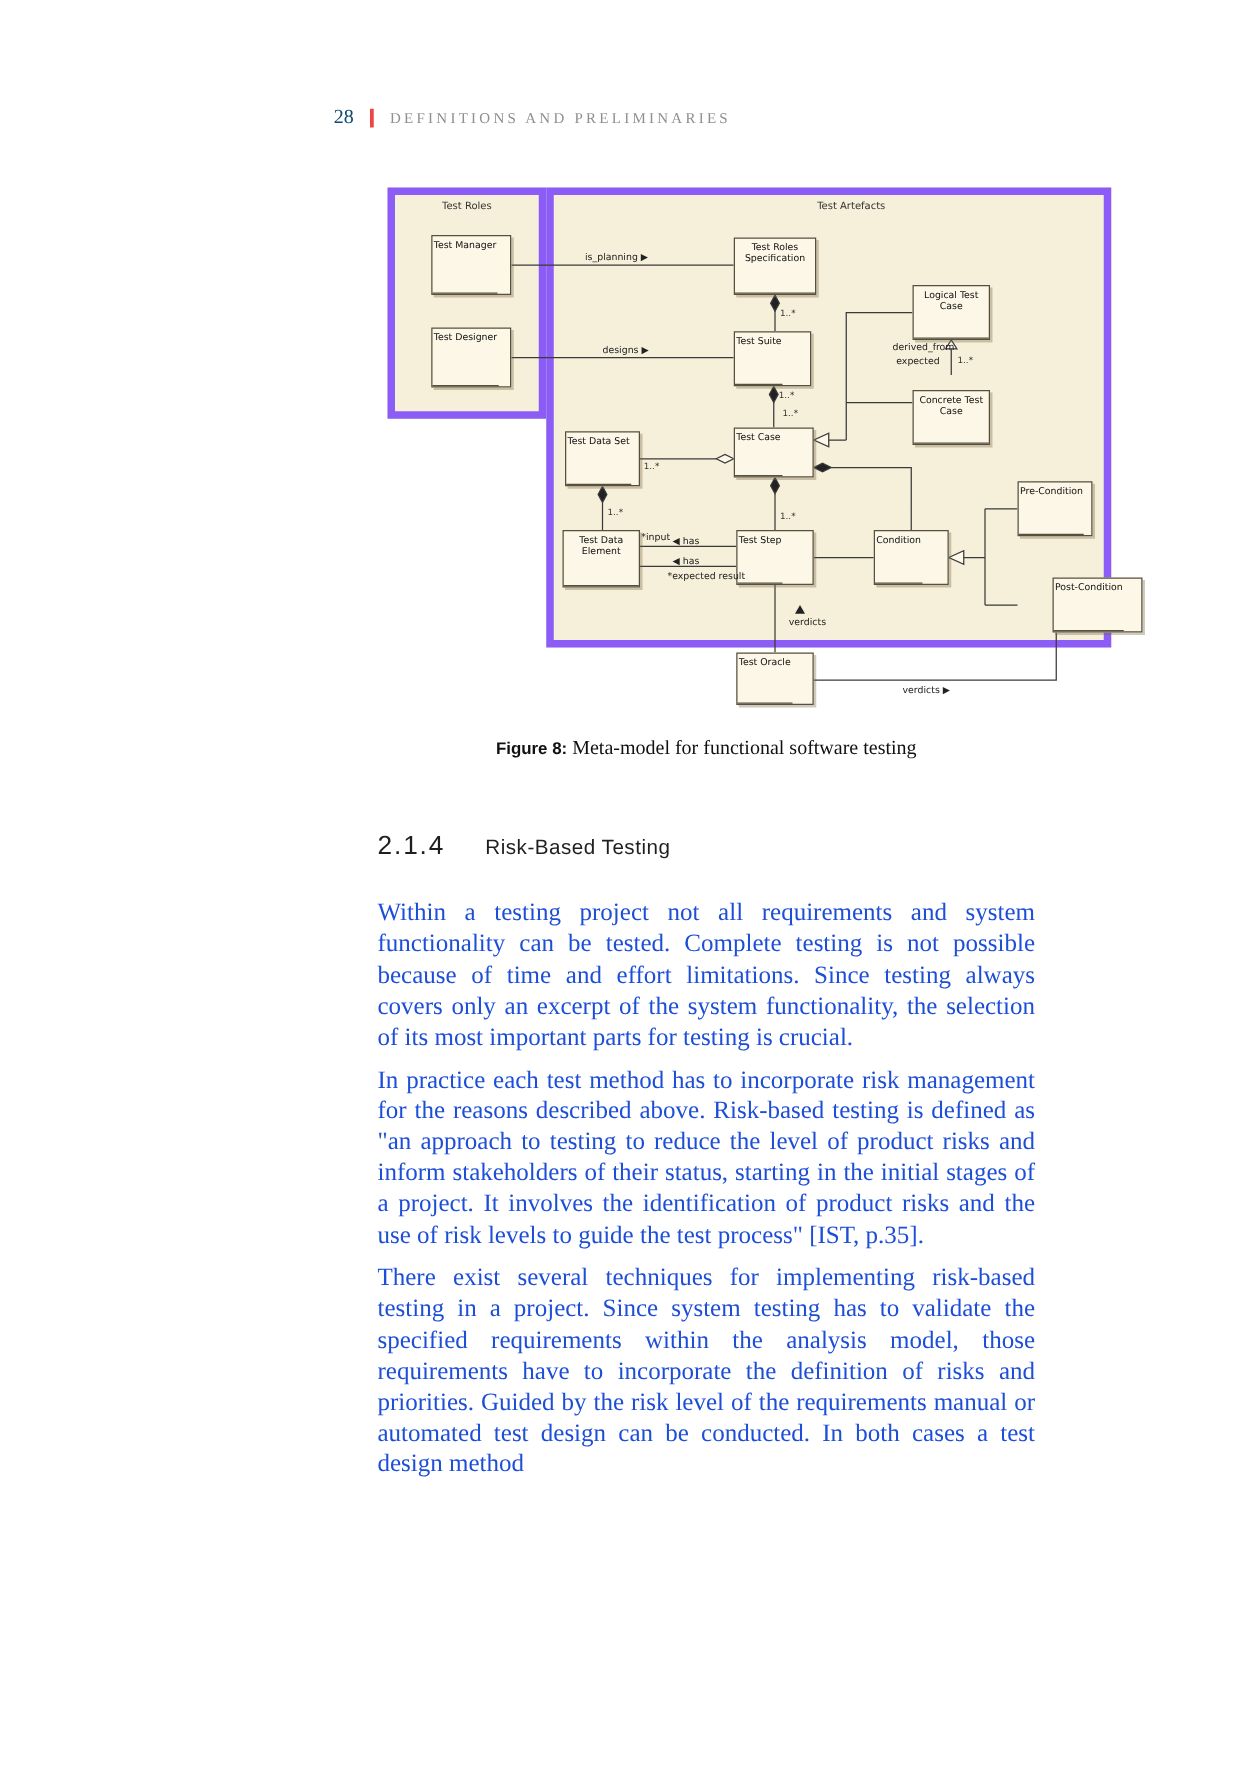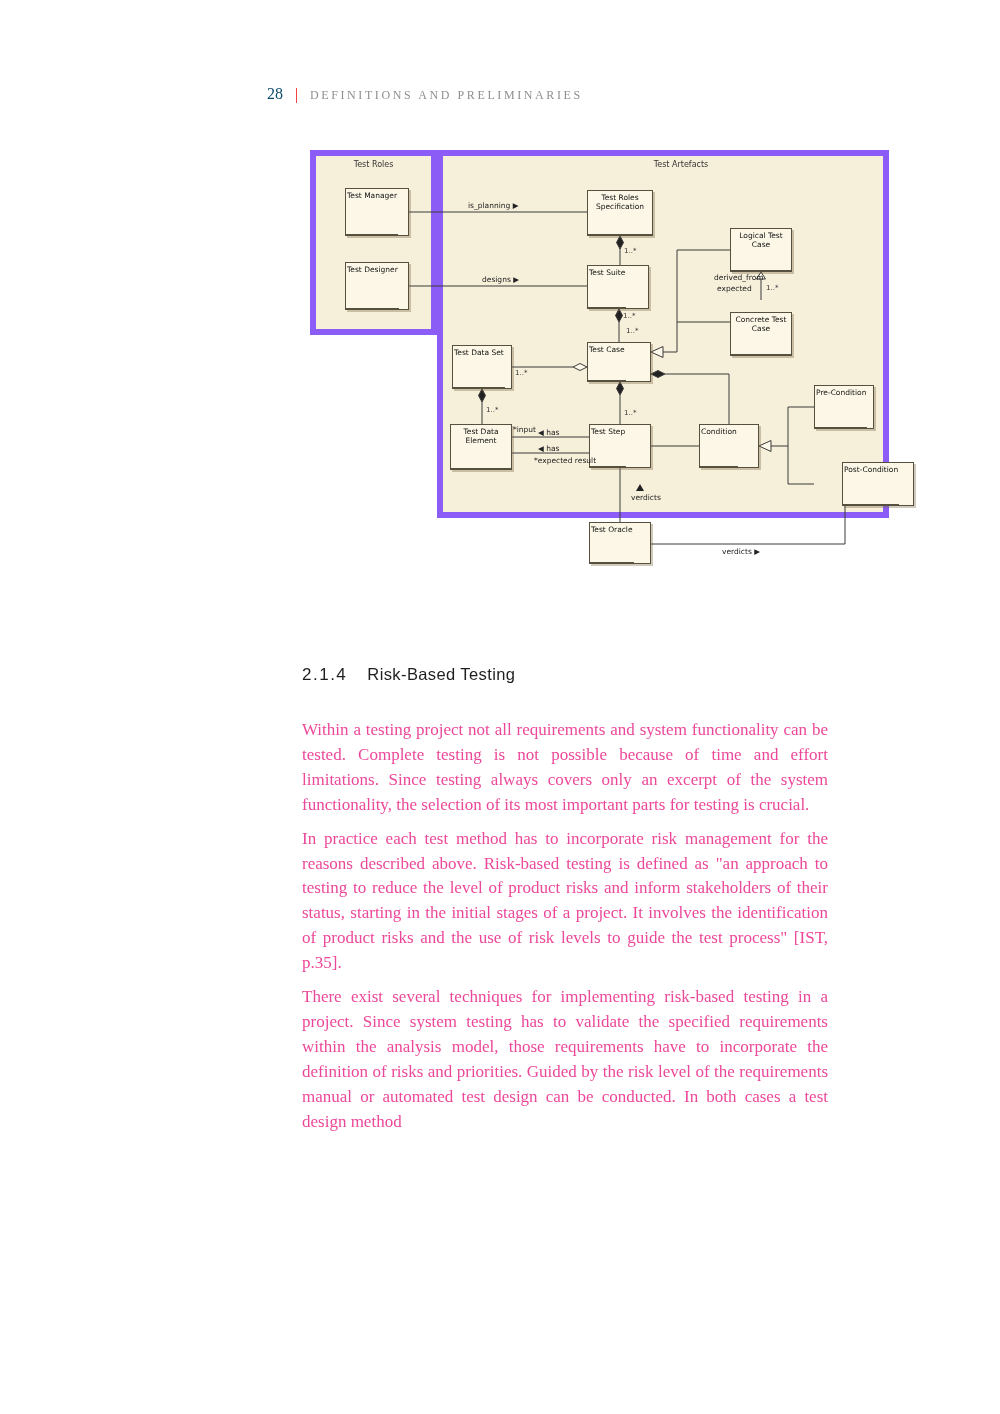--- a/index.html
+++ b/index.html
@@ -1,21 +1,21 @@
 <!DOCTYPE html>
 <html><head>
 <meta charset="utf-8">
 <style>
   html,body{margin:0;padding:0;background:#e9e9e9;}
   .page{position:relative;width:1000px;height:1414px;background:#ffffff;font-family:"Liberation Serif",serif;overflow:hidden;margin:0 auto;}
 
   
   .running-header{position:absolute;left:267px;top:85px;display:flex;align-items:baseline;}
   .pagenum{font:16px "Liberation Serif",serif;color:#0c4a6e;}
-  .chapter{margin-left:13px;padding-left:13px;border-left:1px solid #ef4444;font-family:"Liberation Serif",serif;font-size:12px;color:#8f8f8f;letter-spacing:2.6px;}
+  .chapter{margin-left:13px;padding-left:13px;border-left:3px solid #ef4444;font-family:"Liberation Serif",serif;font-size:12px;color:#8f8f8f;letter-spacing:2.6px;}
 
   
   .diagram{position:absolute;left:310px;top:148px;width:580px;height:422px;font-family:"DejaVu Sans",sans-serif;}
   .pkg{position:absolute;background:#f6efda;border:6px solid #8b5cf6;z-index:0;box-sizing:border-box;}
   .pkg-roles{left:0;top:2px;width:127px;height:185px;}
   .pkg-artefacts{left:127px;top:2px;width:452px;height:368px;padding-left:36px;}
   .pkg-label{font-size:8px;color:#333;text-align:center;margin-top:4px;}
   .edges{position:absolute;left:0;top:0;z-index:1;}
   .uml-node{position:absolute;z-index:2;display:flex;flex-direction:row;background:#fcf7e6;border:1px solid #56503f;box-shadow:2px 2px 0 rgba(120,104,64,0.35);box-sizing:border-box;}
   .uml-node-title{font-size:7.5px;line-height:9px;color:#111;text-align:center;padding:2px 1px 1px;border-bottom:1px solid #56503f;}
@@ -23,26 +23,26 @@
   .lbl{position:absolute;z-index:3;font-size:7.5px;line-height:9px;color:#222;white-space:nowrap;}
   .lbl.mult{font-size:7px;color:#333;}
 
   
   .caption{position:absolute;left:302px;top:590px;width:526px;text-align:center;color:#111;}
   .caption .figlabel{font-family:"Liberation Sans",sans-serif;font-size:13.5px;font-weight:700;}
   .caption .figtext{font-family:"Liberation Serif",serif;font-size:16px;}
 
   
   .section-heading{position:absolute;left:302px;top:665px;font-family:"Liberation Sans",sans-serif;color:#1f1f1f;}
-  .sec-num{font-size:17px;letter-spacing:1.5px;margin-right:20px;}
+  .sec-num{font-size:21px;letter-spacing:1.5px;margin-right:32px;}
   .sec-title{font-size:16.5px;letter-spacing:0.4px;}
 
   
   .body-text{position:absolute;left:302px;top:718px;width:526px;}
-  .body-text p{margin:0 0 9px;font-size:17px;line-height:24.9px;text-align:justify;color:#ec4899;}
+  .body-text p{margin:0 0 9px;font-size:20px;line-height:24.9px;text-align:justify;color:#1d4ed8;}
 </style>
 </head>
 <body>
 
 <div class="page">
 
   <div class="running-header">
     <span class="pagenum">28</span>
     <span class="chapter">DEFINITIONS AND PRELIMINARIES</span>
   </div>
@@ -160,20 +160,24 @@
     <div class="lbl mult" style="left:314px;top:99px">1..*</div>
     <div class="lbl mult" style="left:313px;top:164px">1..*</div>
     <div class="lbl mult" style="left:316px;top:179px">1..*</div>
     <div class="lbl mult" style="left:205px;top:221px">1..*</div>
     <div class="lbl mult" style="left:176px;top:258px">1..*</div>
     <div class="lbl mult" style="left:314px;top:261px">1..*</div>
     <div class="lbl mult" style="left:456px;top:136px">1..*</div>
 
   </div>
 
+  <div class="caption">
+    <span class="figlabel">Figure 8:</span>
+    <span class="figtext">Meta-model for functional software testing</span>
+  </div>
 
   <div class="section-heading">
     <span class="sec-num">2.1.4</span><span class="sec-title">Risk-Based Testing</span>
   </div>
 
   <div class="body-text">
     <p>Within a testing project not all requirements and system functionality can be tested. Complete testing is not possible because of time and effort limitations. Since testing always covers only an excerpt of the system functionality, the selection of its most important parts for testing is crucial.</p>
     <p>In practice each test method has to incorporate risk management for the reasons described above. Risk-based testing is defined as "an approach to testing to reduce the level of product risks and inform stakeholders of their status, starting in the initial stages of a project. It involves the identification of product risks and the use of risk levels to guide the test process" [IST, p.35].</p>
     <p>There exist several techniques for implementing risk-based testing in a project. Since system testing has to validate the specified requirements within the analysis model, those requirements have to incorporate the definition of risks and priorities. Guided by the risk level of the requirements manual or automated test design can be conducted. In both cases a test design method</p>
   </div>

